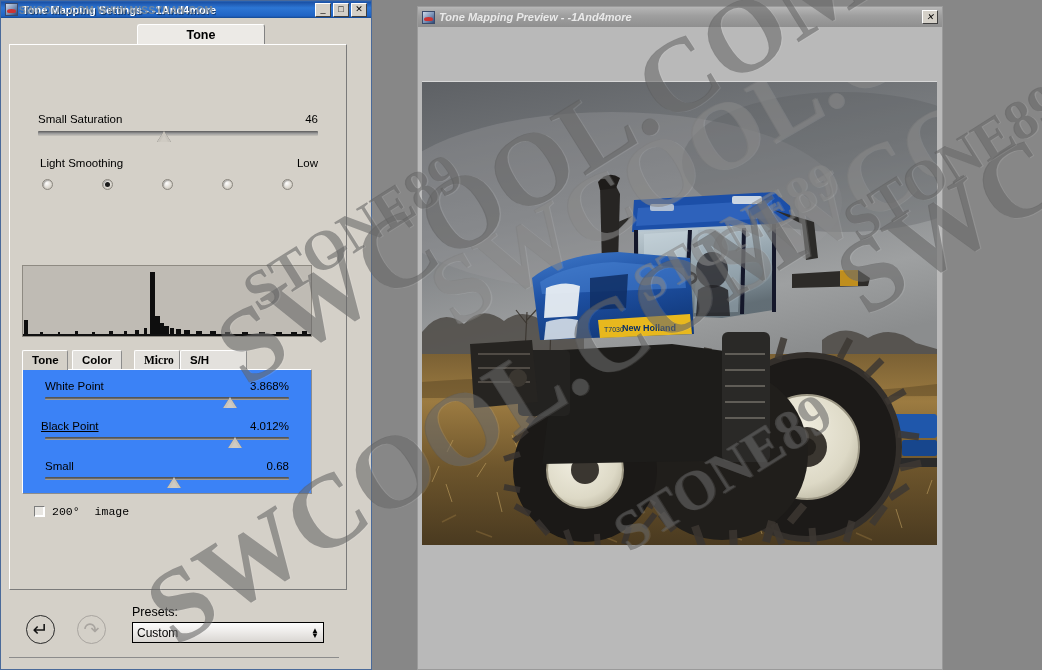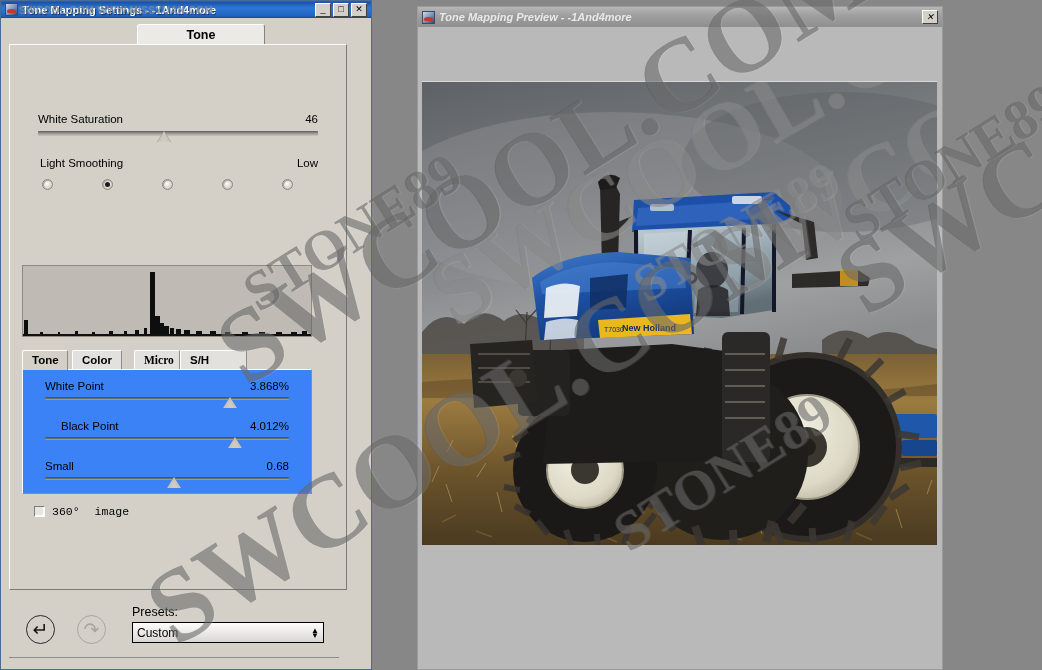--- a/index.html
+++ b/index.html
@@ -202,21 +202,21 @@
 
   <div id="main-tabs">
     <div class="mtab inactive" style="left:128px;width:128px;">Tone Compressor</div>
   </div>
 
   <div id="panel-main">
 
 
     <div class="sgroup" style="top:68px;">
       <div class="srow">
-        <div class="slabel">White Saturation</div>
+        <div class="slabel">Small Saturation</div>
         <div class="sval">46</div>
       </div>
       <div class="strack wide" style="top:18px;">
         <div class="shandle" id="h-colsat" style="left: 45%;"></div>
       </div>
     </div>
 
     <div class="sgroup" style="top:112px;">
       <div class="srow">
         <div class="slabel" style="left:30px;">Light Smoothing</div>
@@ -272,41 +272,41 @@
         <div class="srow">
           <div class="slabel" style="left:22px;">White Point</div>
           <div class="sval" style="right:22px;">3.868%</div>
         </div>
         <div class="strack" style="top:17px;left:22px;right:22px;">
           <div class="shandle" id="h-wp" style="left: 76%;"></div>
         </div>
       </div>
       <div class="sgroup" style="top:50px;">
         <div class="srow">
-          <div class="slabel" style="left:38px;">Black Point</div>
+          <div class="slabel" style="left:18px;text-decoration:underline;">Black Point</div>
           <div class="sval" style="right:22px;">4.012%</div>
         </div>
         <div class="strack" style="top:17px;left:22px;right:22px;">
           <div class="shandle" id="h-bp" style="left: 78%;"></div>
         </div>
       </div>
       <div class="sgroup" style="top:90px;">
         <div class="srow">
           <div class="slabel" style="left:22px;">Small</div>
           <div class="sval" style="right:22px;">0.68</div>
         </div>
         <div class="strack" style="top:17px;left:22px;right:22px;">
           <div class="shandle" id="h-gamma" style="left: 53%;"></div>
         </div>
       </div>
     </div>
 
     <div style="position:absolute;left:24px;top:460px;display:flex;align-items:center;gap:7px;font-size:11.5px;">
       <span class="cbox"></span>
-      <span style="font-family:'Liberation Mono',monospace;">360°</span>
+      <span style="font-family:'Liberation Mono',monospace;">200°</span>
       <span style="font-family:'Liberation Mono',monospace;margin-left:8px;">image</span>
     </div>
   </div>
 
   <div id="bottom-bar">
     <div class="circbtn" style="left:17px;top:19px;">↵</div>
     <div class="circbtn disabled" style="left:68px;top:19px;">↷</div>
     <div style="position:absolute;left:123px;top:9px;font-size:12.5px;">Presets:</div>
     <div style="position:absolute;left:123px;top:26px;width:192px;height:21px;">
       <div id="presets-select">

